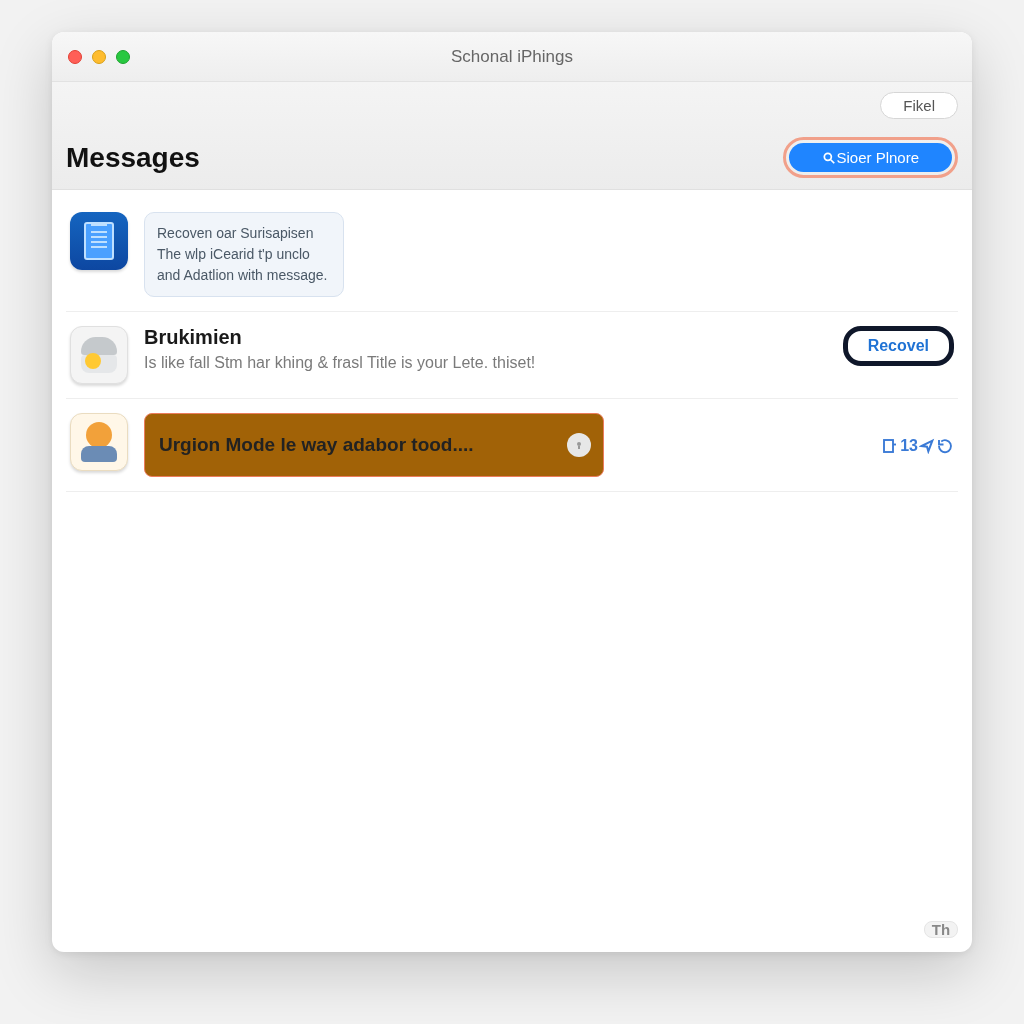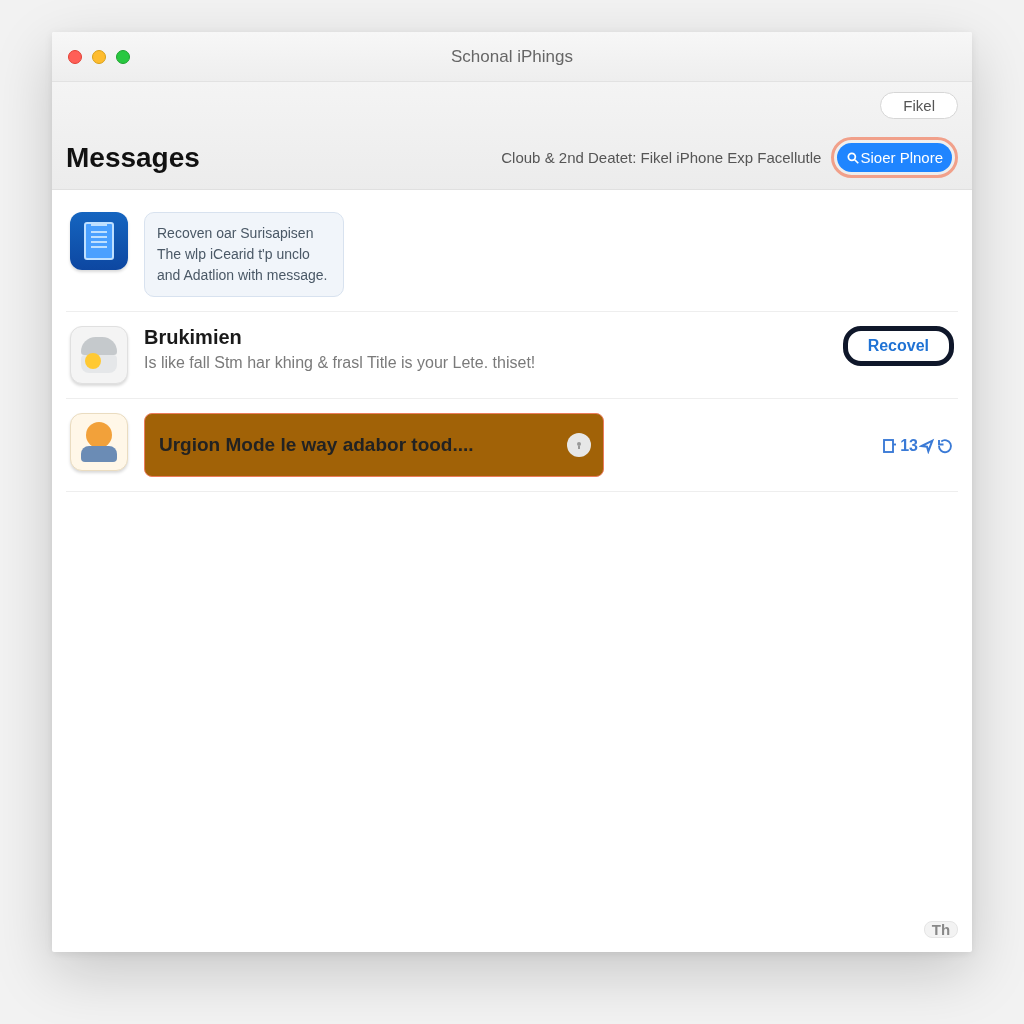--- a/index.html
+++ b/index.html
@@ -10,21 +10,21 @@
     height: 1024px;
     display: flex;
     align-items: flex-start;
     justify-content: center;
     padding-top: 32px;
   }
   .window {
     width: 920px;
     height: 920px;
     background: #fff;
-    border-radius: 2px;
+    border-radius: 12px;
     box-shadow: 0 20px 60px rgba(0,0,0,0.18), 0 2px 8px rgba(0,0,0,0.08);
     display: flex;
     flex-direction: column;
     overflow: hidden;
     position: relative;
     justify-content: flex-end;
   }
   .titlebar {
     height: 50px;
     background: linear-gradient(#f7f7f7,#eeeeee);
@@ -102,21 +102,21 @@
     border: 3px solid #f1a08a;
   }
   .search-btn {
     display: inline-flex;
     align-items: center;
     gap: 0;
     background: #1f85ff;
     color: #fff;
     border: none;
     border-radius: 18px;
-    padding: 6px 9px;
+    padding: 6px 33px;
     font-size: 15px;
     font-weight: 500;
   }
   .search-btn svg { width: 14px; height:14px; }
   .content {
     flex: 1;
     overflow: auto;
     padding: 18px 14px;
   }
   .row {
@@ -267,21 +267,20 @@
     <div class="title">Schonal iPhings</div>
   </div>
 
   <div class="toolbar">
     <div class="toolbar-top">
       <button class="pill-white">Fikel</button>
     </div>
     <div class="toolbar-main">
       <div class="heading">Messages</div>
       <div class="toolbar-right">
-        <span class="subtext">Cloub &amp; 2nd Deatet: Fikel iPhone Exp Facellutle</span>
         <span class="search-wrap">
           <button class="search-btn">
             <svg viewBox="0 0 24 24" fill="none" stroke="white" stroke-width="3">
               <circle cx="10" cy="10" r="6"></circle>
                 <line x1="15" y1="15" x2="21" y2="21"></line>
             </svg>
             <span>Sioer Plnore</span>
           </button>
         </span>
       </div>

